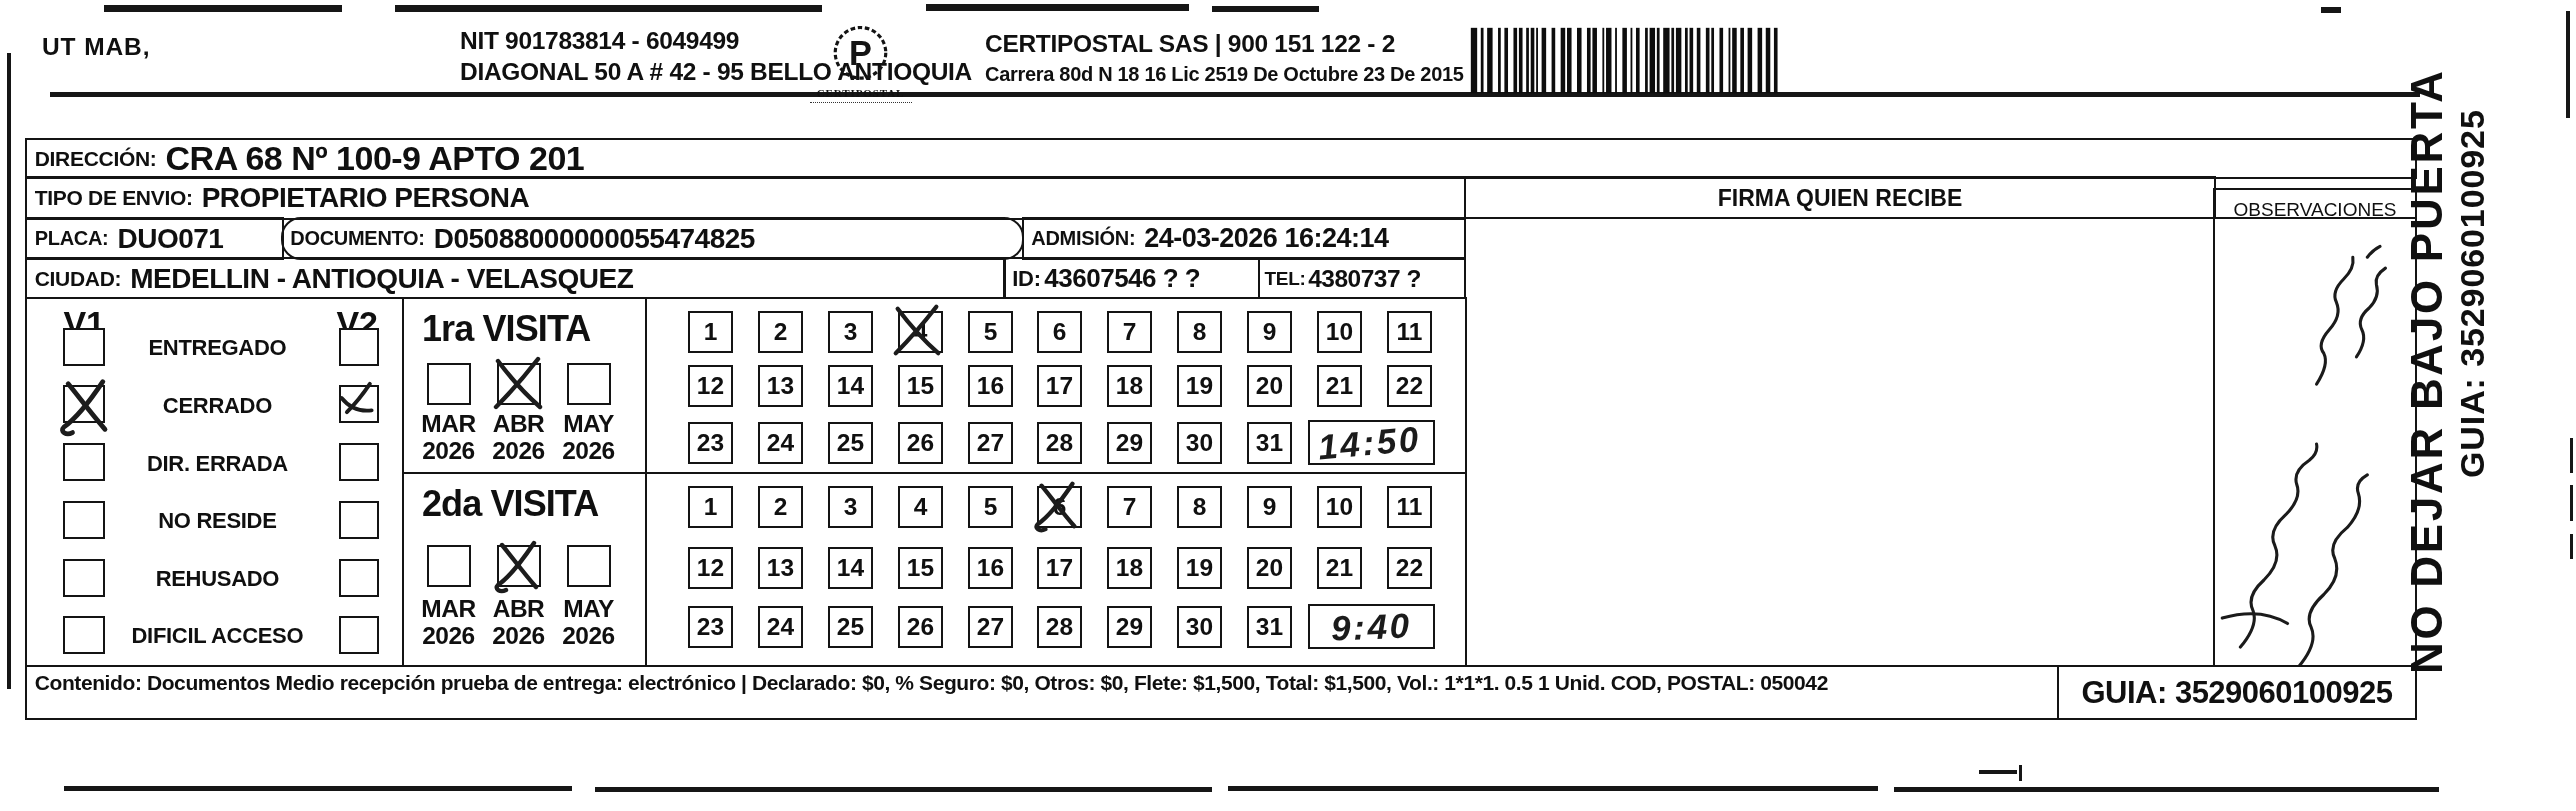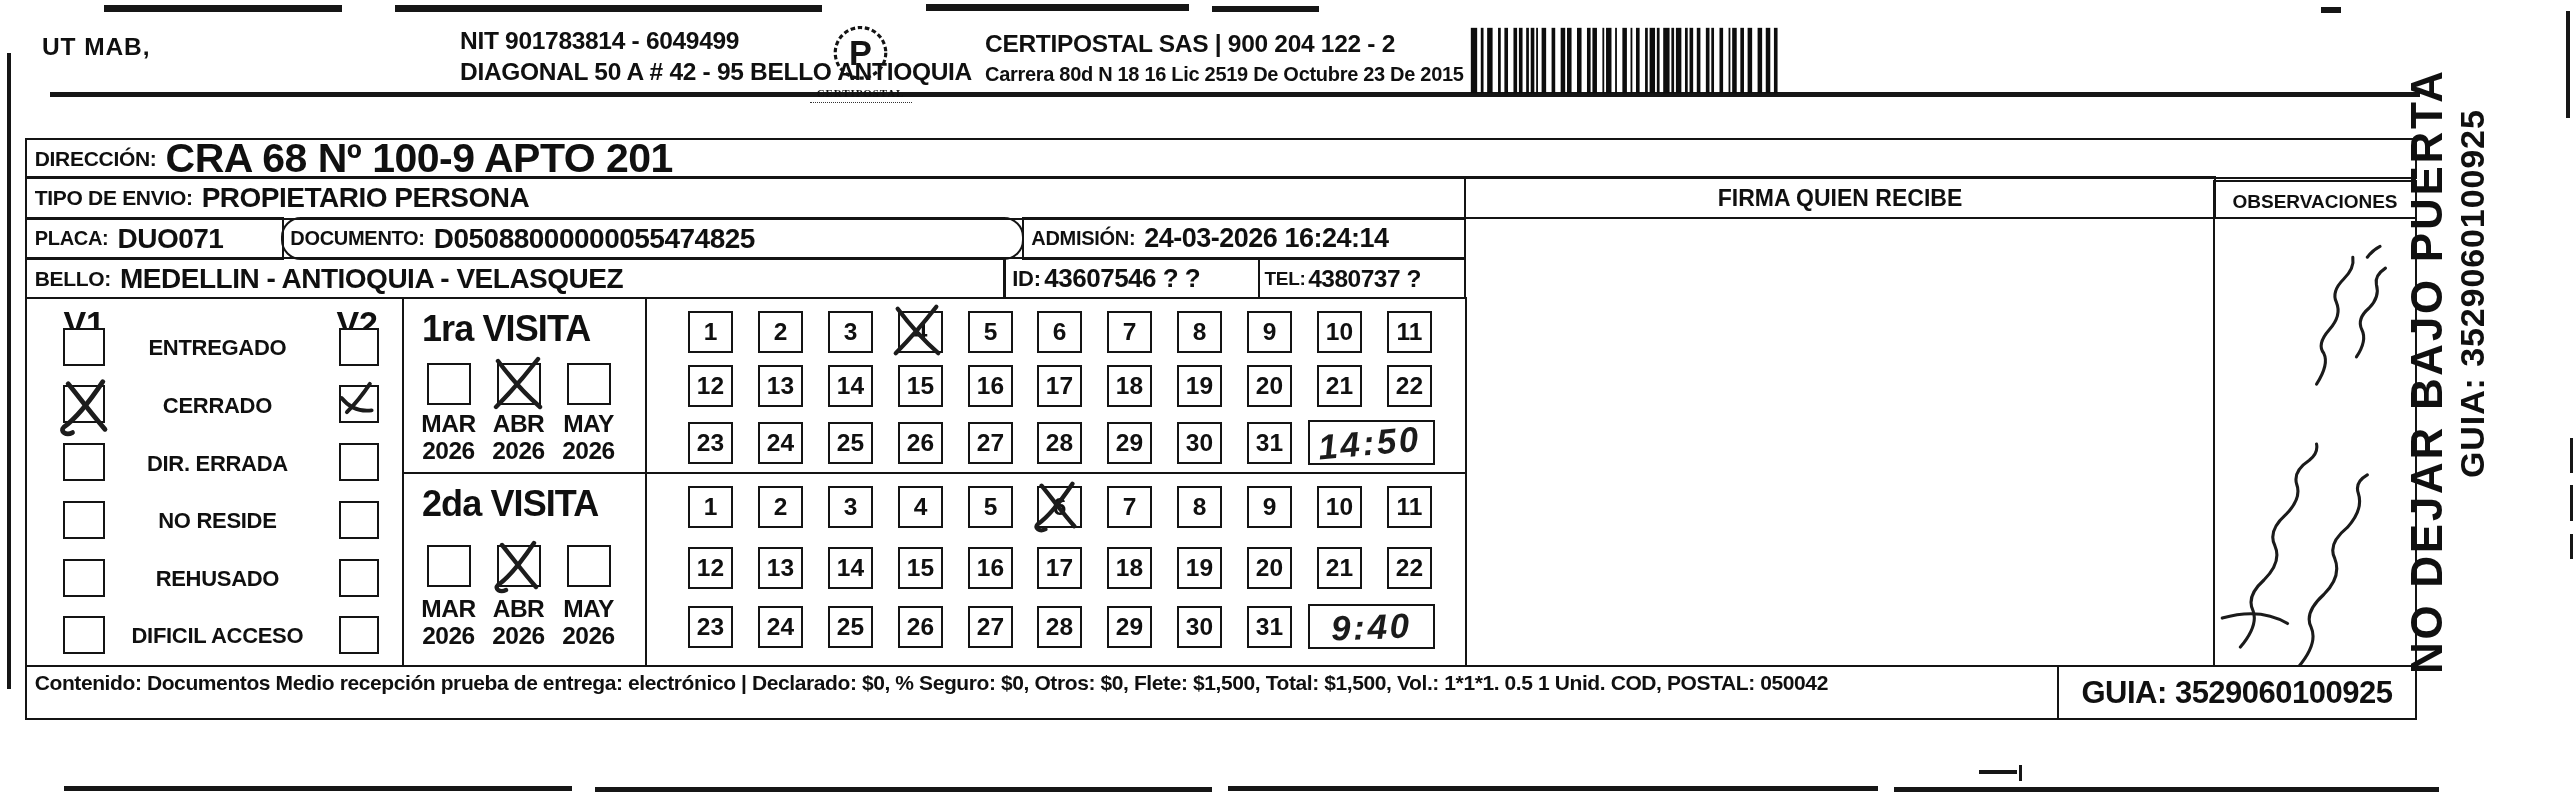--- a/index.html
+++ b/index.html
@@ -53,21 +53,21 @@
 
   <div class="abs" style="left:828px;top:22px;">
     <svg width="65" height="67" viewBox="0 0 72 74">
       <circle cx="36" cy="34" r="28" fill="none" stroke="#141414" stroke-width="3.5" stroke-dasharray="5 3"></circle>
       <text x="36" y="47" text-anchor="middle" font-family="Liberation Sans, sans-serif" font-size="38" font-weight="bold" fill="#141414">P</text>
     </svg>
   </div>
   <div class="abs" style="left:795px;top:87px;width:131px;text-align:center;font-size:11px;font-weight:700;letter-spacing:0.9px;font-family:Liberation Serif, serif;">CERTIPOSTAL</div>
   <div class="abs" style="left:810px;top:102px;width:102px;border-top:1.8px dotted #333;"></div>
 
-  <div class="hdrline" style="left:985px;top:30px;font-size:24.5px;">CERTIPOSTAL SAS | 900 204 122 - 2</div>
+  <div class="hdrline" style="left:985px;top:30px;font-size:24.5px;">CERTIPOSTAL SAS | 900 151 122 - 2</div>
   <div class="hdrline" style="left:985px;top:63px;font-size:20px;">Carrera 80d N 18 16  Lic  2519 De Octubre 23 De 2015</div>
 
   <div class="abs" style="left:1469px;top:23.6px;">
     <svg id="barcode-svg" width="314" height="73" viewBox="0 0 346 80">
         <rect x="2" y="4" width="7" height="72" fill="#0d0d0d"></rect>
         <rect x="13" y="4" width="3" height="72" fill="#0d0d0d"></rect>
         <rect x="20" y="4" width="6" height="72" fill="#0d0d0d"></rect>
         <rect x="32" y="4" width="3" height="72" fill="#0d0d0d"></rect>
         <rect x="39" y="4" width="4" height="72" fill="#0d0d0d"></rect>
         <rect x="49" y="4" width="4" height="72" fill="#0d0d0d"></rect>
@@ -105,45 +105,45 @@
         <rect x="299" y="4" width="4" height="72" fill="#0d0d0d"></rect>
         <rect x="307" y="4" width="5" height="72" fill="#0d0d0d"></rect>
         <rect x="318" y="4" width="5" height="72" fill="#0d0d0d"></rect>
         <rect x="327" y="4" width="5" height="72" fill="#0d0d0d"></rect>
         <rect x="336" y="4" width="4" height="72" fill="#0d0d0d"></rect>
       </svg>
   </div>
 
   <div class="cell" style="left:25.4px;top:138px;width:2392px;height:41px;">
     <span class="flabel" style="font-size:21px;">DIRECCIÓN:</span>
-    <span class="fvalue" style="font-size:41px;">CRA 68 Nº 100-9 APTO 201</span>
+    <span class="fvalue" style="font-size:34px;">CRA 68 Nº 100-9 APTO 201</span>
   </div>
 
   <div class="cell" style="left:25.4px;top:176px;width:1441px;height:44px;">
     <span class="flabel" style="font-size:21px;">TIPO DE ENVIO:</span>
     <span class="fvalue" style="font-size:28px;">PROPIETARIO PERSONA</span>
   </div>
   <div class="cell center" style="left:1464px;top:176px;width:752px;height:44px;font-size:23px;font-weight:700;">FIRMA QUIEN RECIBE</div>
-  <div class="cell center" style="left:2213px;top:180px;width:204px;height:44px;font-size:19px;font-weight:700;padding:1.8px 1.8px;">OBSERVACIONES</div>
+  <div class="cell center" style="left:2213px;top:188px;width:204px;height:44px;font-size:19px;font-weight:400;padding:1.8px 1.8px;">OBSERVACIONES</div>
 
   <div class="cell" style="left:25.4px;top:217px;width:259px;height:43px;">
     <span class="flabel" style="font-size:20px;">PLACA:</span>
     <span class="fvalue" style="font-size:28px;">DUO071</span>
   </div>
   <div class="cell" style="left:281px;top:217px;width:743px;height:43px;border-radius:20px;">
     <span class="flabel" style="font-size:20px;">DOCUMENTO:</span>
     <span class="fvalue" style="font-size:28px;">D05088000000055474825</span>
   </div>
   <div class="cell" style="left:1022px;top:217px;width:445px;height:43px;">
     <span class="flabel" style="font-size:20px;">ADMISIÓN:</span>
     <span class="fvalue" style="font-size:27px;">24-03-2026 16:24:14</span>
   </div>
 
   <div class="cell" style="left:25.4px;top:257px;width:981px;height:43px;">
-    <span class="flabel" style="font-size:21px;">BELLO:</span>
+    <span class="flabel" style="font-size:21px;">CIUDAD:</span>
     <span class="fvalue" style="font-size:28px;">MEDELLIN - ANTIOQUIA - VELASQUEZ</span>
   </div>
   <div class="cell" style="left:1003px;top:257px;width:257px;height:43px;gap:3.6px;">
     <span class="flabel" style="font-size:22px;">ID:</span>
     <span class="fvalue" style="font-size:26px;">43607546 ? ?</span>
   </div>
   <div class="cell" style="left:1258px;top:257px;width:209px;height:43px;gap:2.7px;padding:1.8px 4.5px;">
     <span class="flabel" style="font-size:19px;">TEL:</span>
     <span class="fvalue" style="font-size:24.5px;">4380737 ?</span>
   </div>

